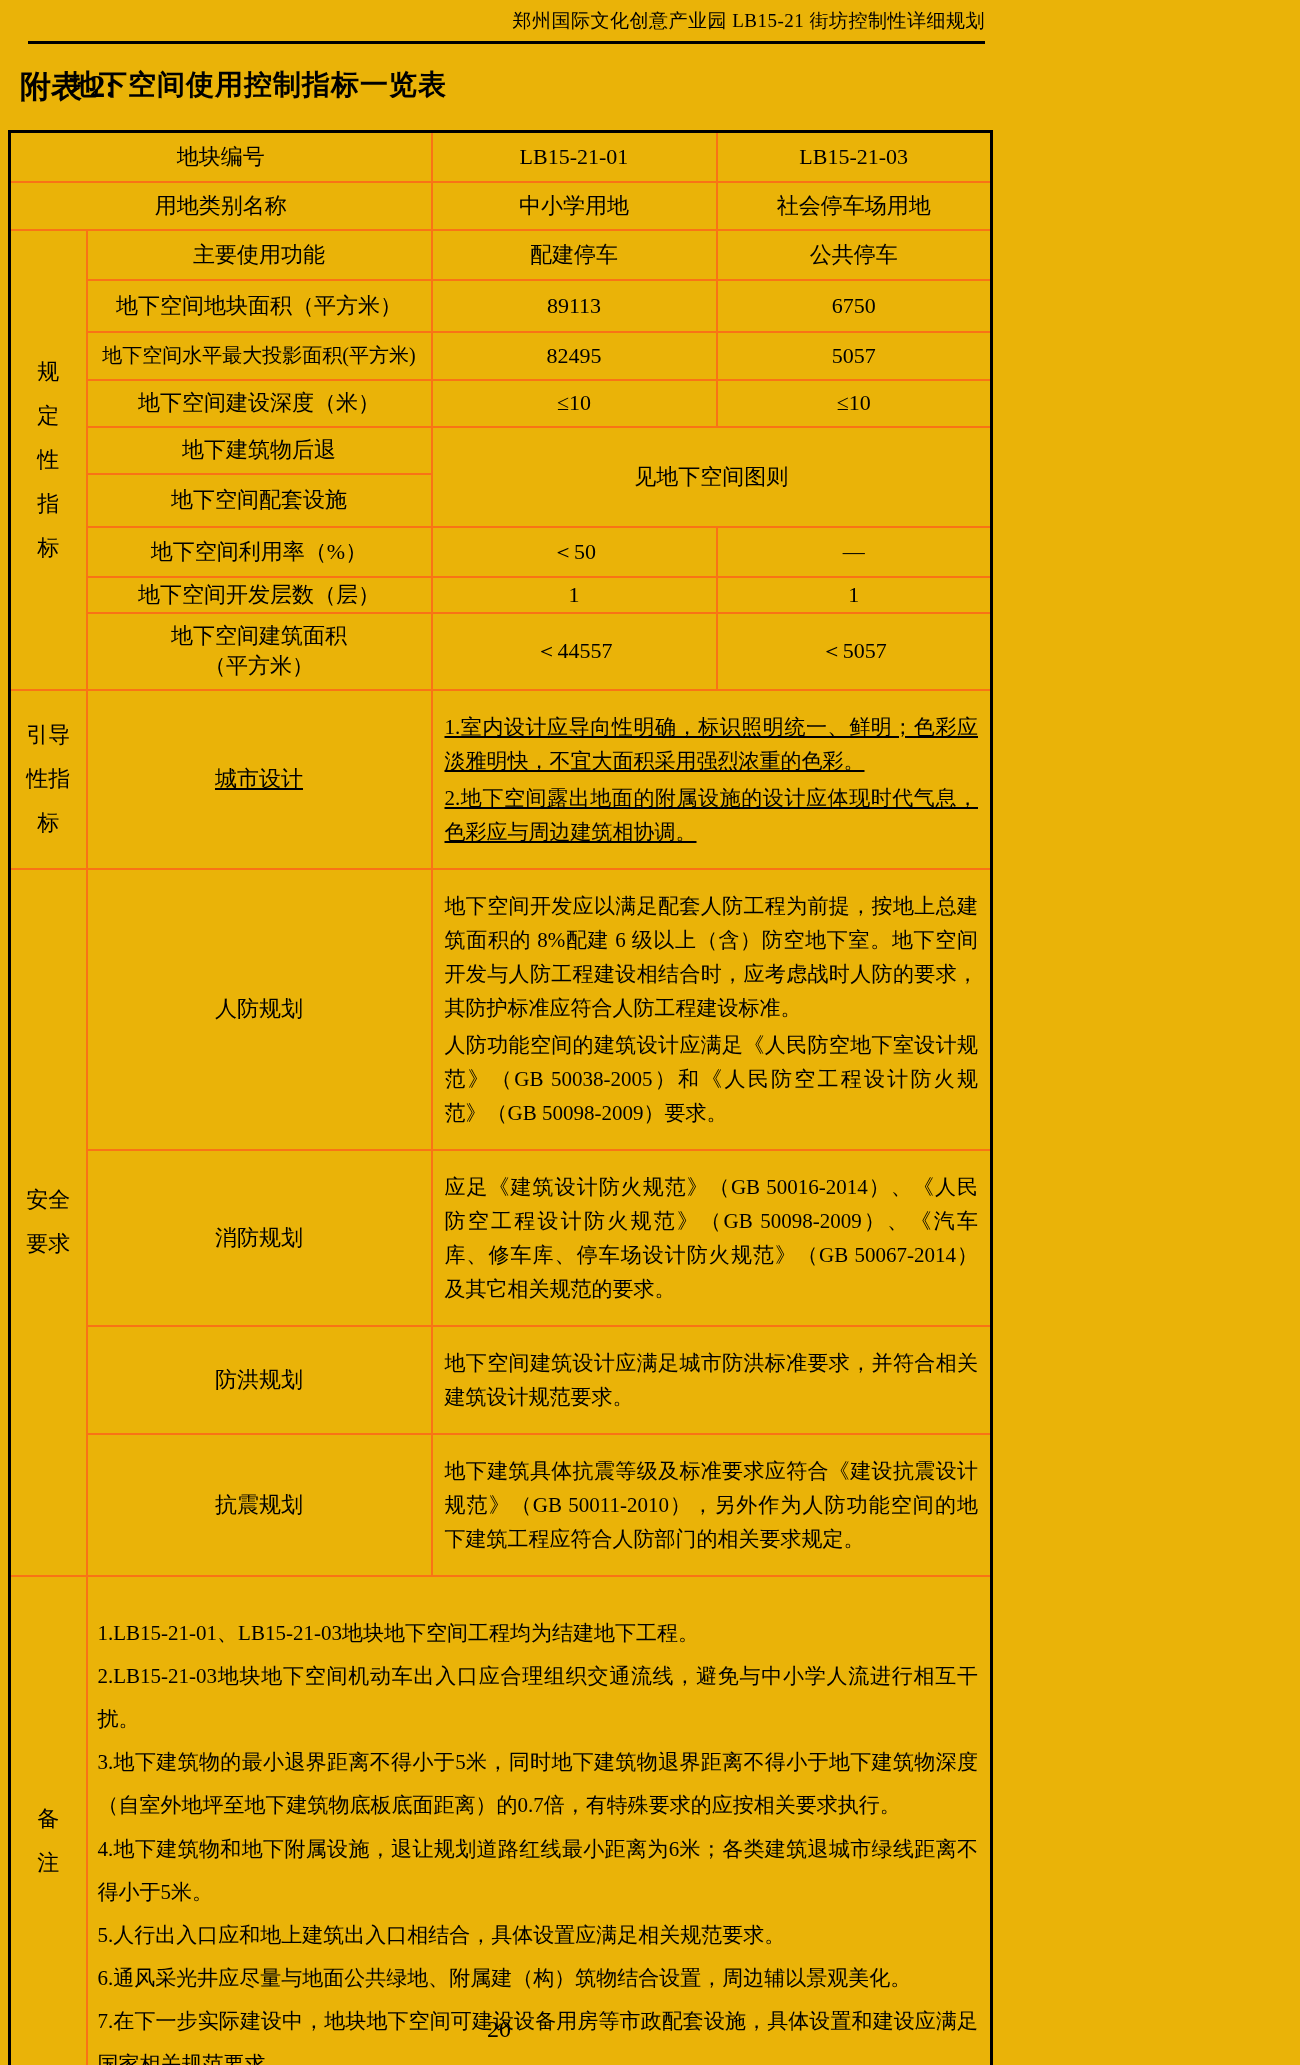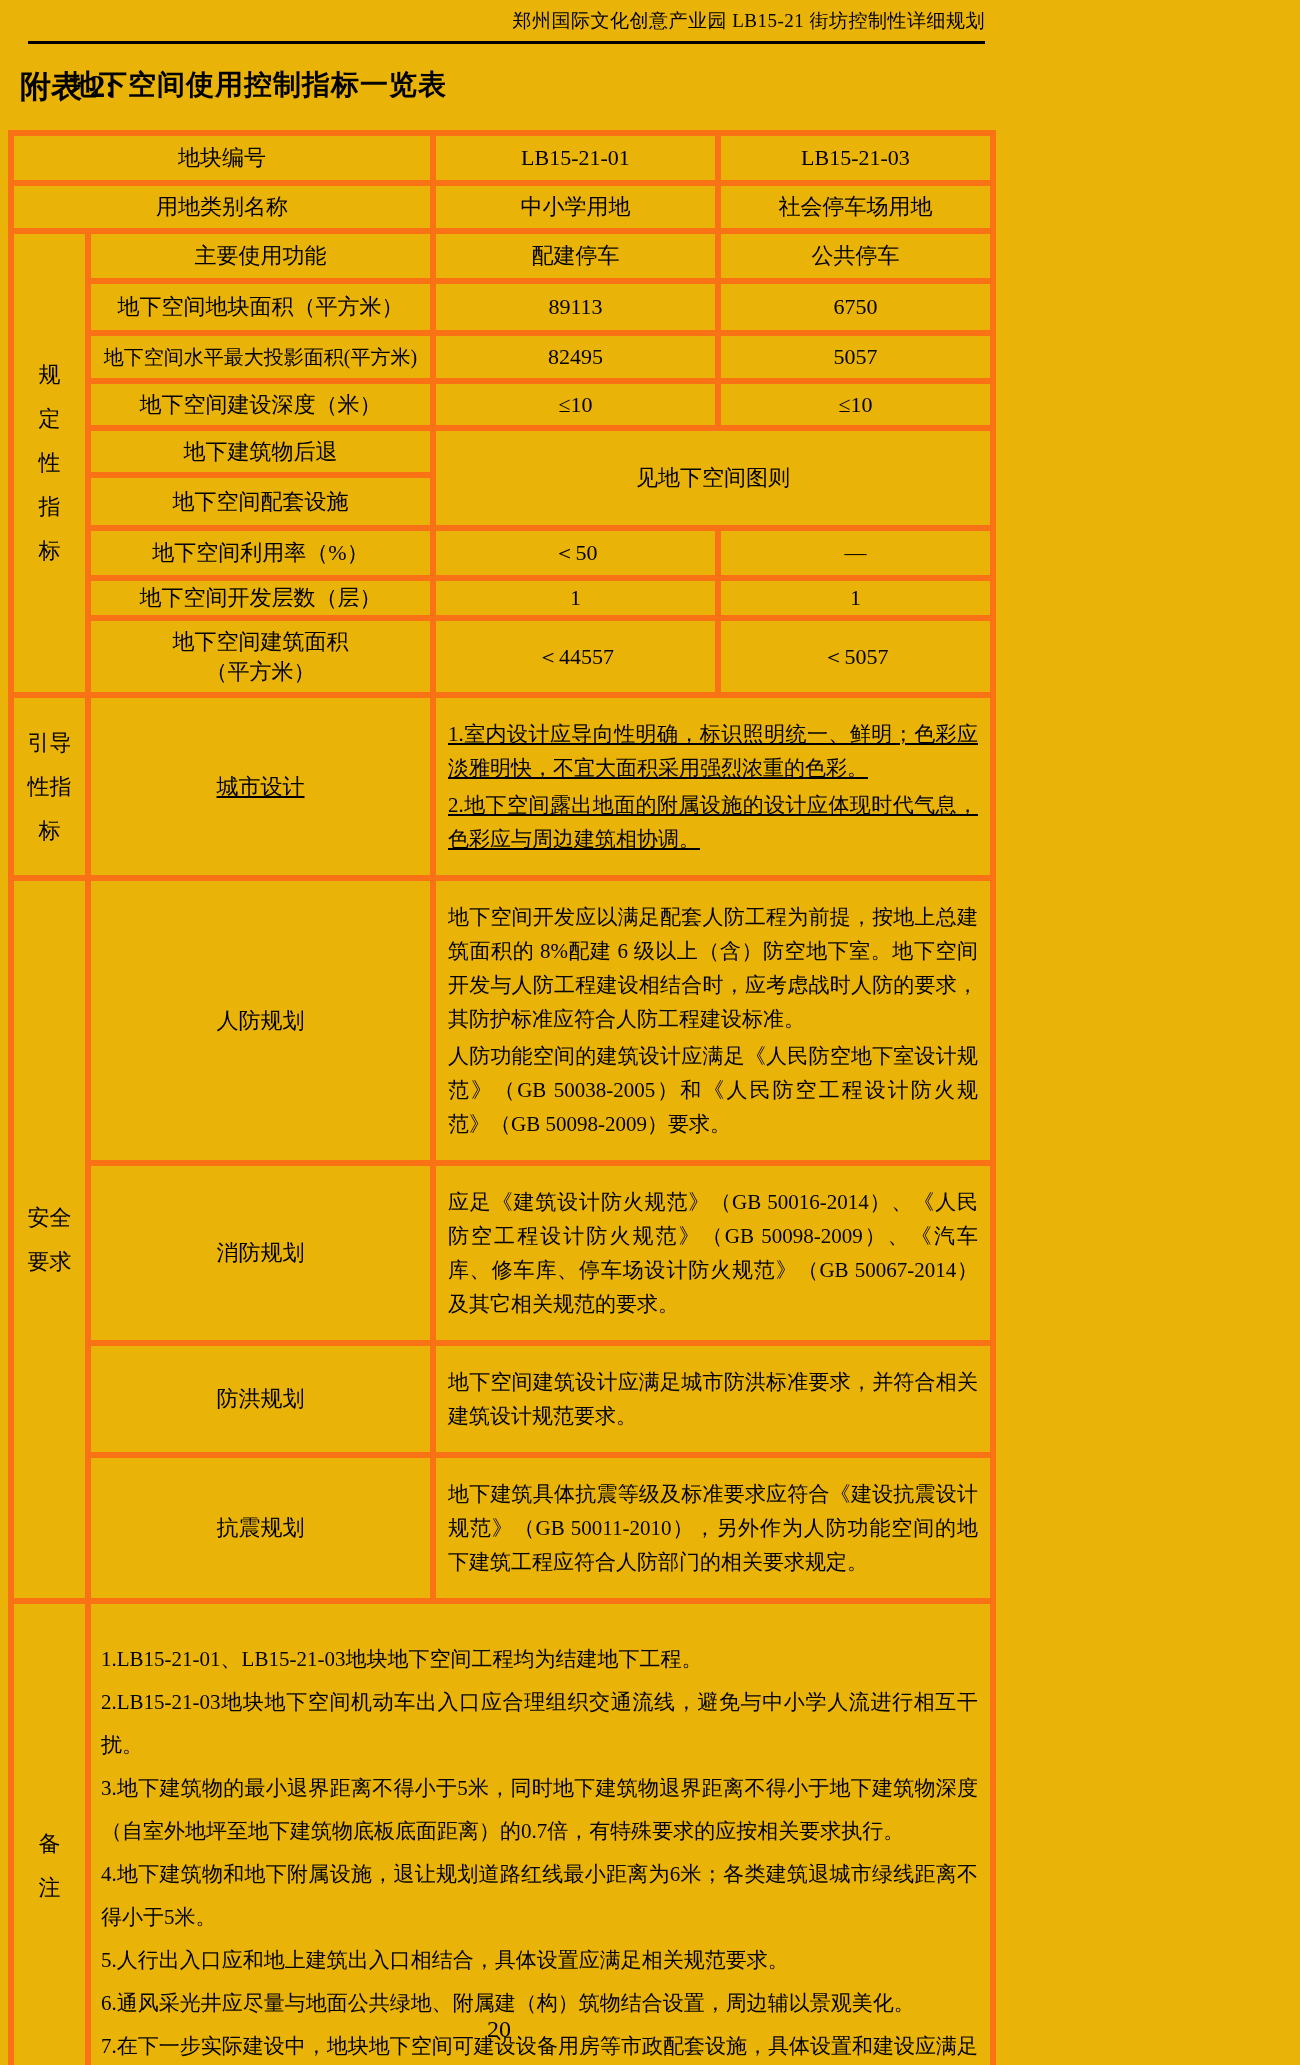--- a/index.html
+++ b/index.html
@@ -21,21 +21,21 @@
   .title-row { position:absolute; top:66px; left:0; width:1000px; height:36px; }
   .table-label { position:absolute; left:20px; top:0; font-size:31px; font-weight:bold; }
   .table-title { position:absolute; left:70px; top:0; width:930px; text-align:left; font-size:28px; font-weight:bold; letter-spacing:1px; }
 
   table.main {
     position:absolute; top:130px; left:8px;
     border-collapse:collapse; table-layout:fixed; width:982px;
     border:3px solid #000;
   }
   td {
-    border:6px solid #f97316;
+    border:2px solid #f97316;
     font-size:22px;
     text-align:center;
     vertical-align:middle;
     padding:2px 5px;
     overflow:hidden;
   }
   td.fit { font-size:20px; }
   td.pre { white-space:pre-line; line-height:1.35; }
 
   .group { padding:0; }

